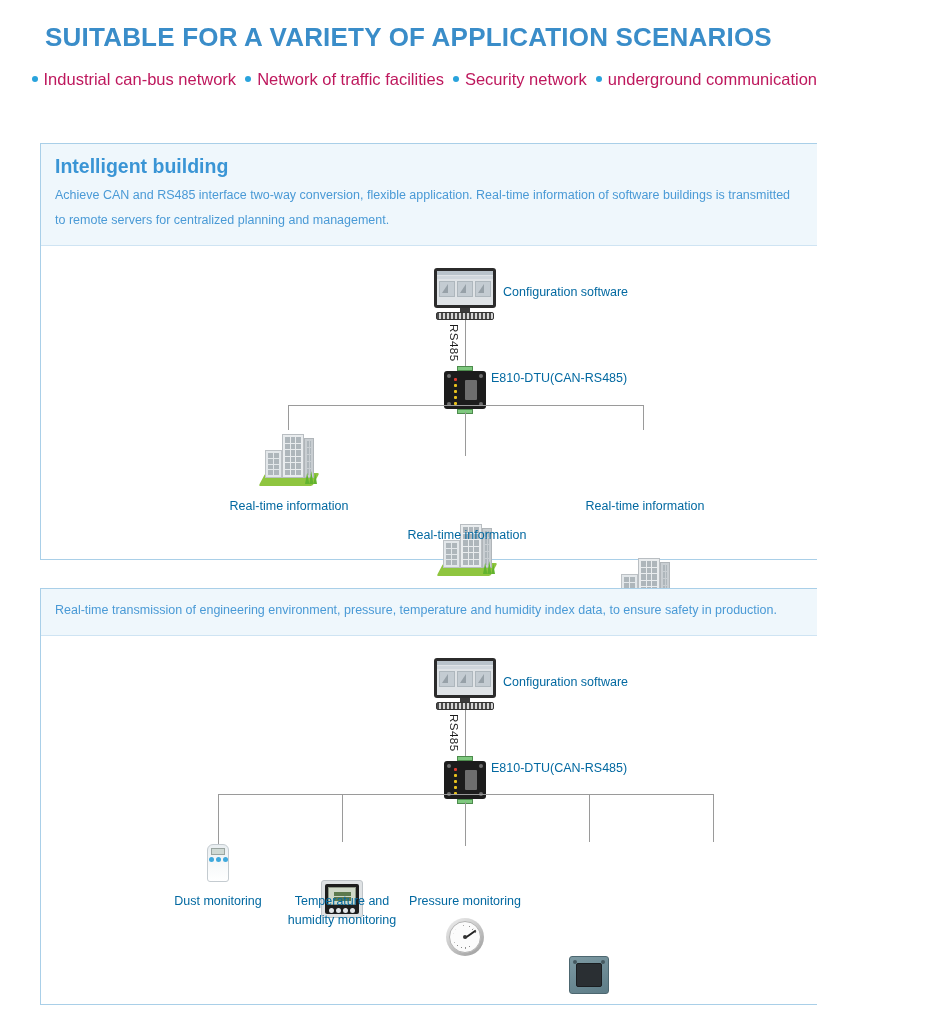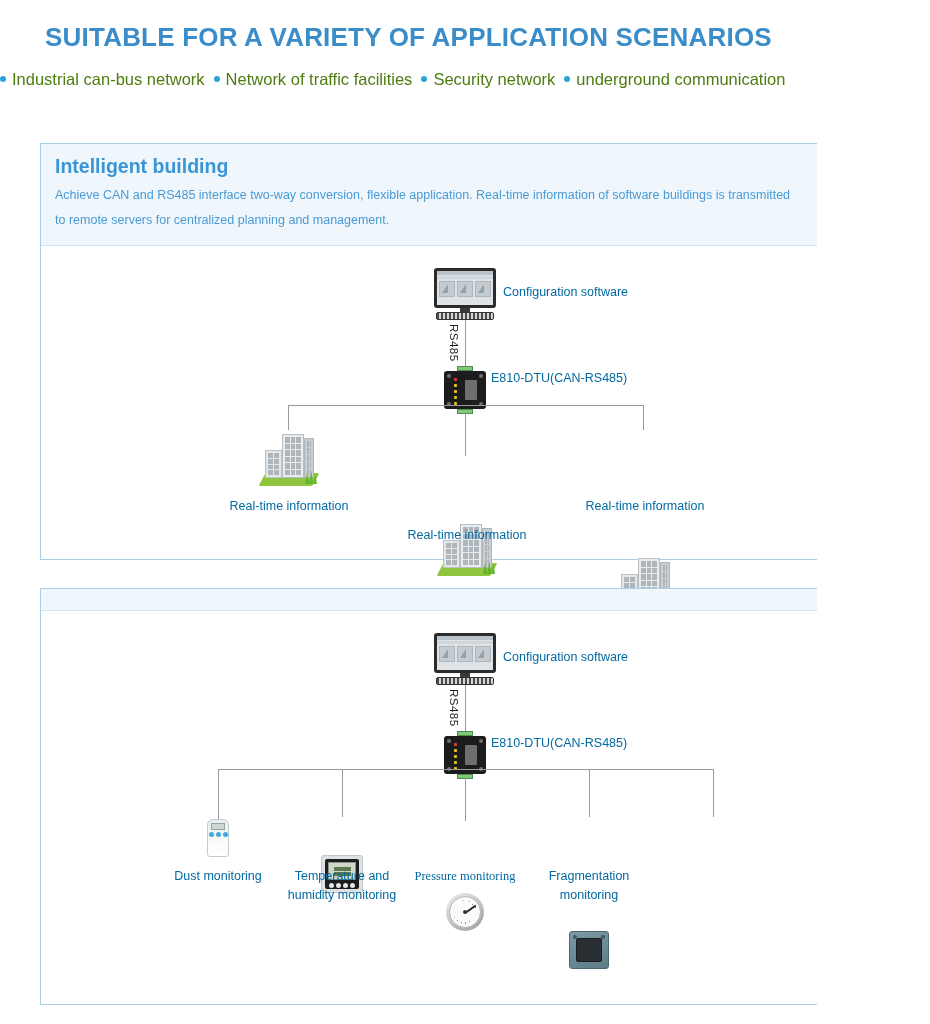--- a/index.html
+++ b/index.html
@@ -16,22 +16,22 @@
     text-align: center;
     color: #3a8dc9;
     font-size: 26px;
     font-weight: bold;
     letter-spacing: 0.2px;
     padding-top: 24px;
     line-height: 1;
   }
   .tag-lines { margin-top: 16px; }
   .tag-line {
-    text-align: left;
-    color: #4d7c0f;
+    text-align: right;
+    color: #be185d;
     font-size: 16.5px;
     line-height: 26px;
     white-space: nowrap;
   }
   .tag-item { display: inline; }
   .bullet {
     display: inline-block;
     width: 6px; height: 6px;
     border-radius: 50%;
     background: #29a3dc;
@@ -535,20 +535,21 @@
           </div>
         <div class="bld-bush"></div>
       </div>
       <div class="dlabel" style="left:523px; top:252px; width:162px;">Real-time information</div>
 
     </div>
   </div>
 
   <div class="card" id="card-2">
     <div class="card-header">
+      <div class="card-desc">Real-time transmission of engineering environment, pressure, temperature and humidity index data, to ensure safety in production.</div>
     </div>
 
     <div class="card-body" id="body-2">
 
       <div class="node monitor" style="left:393px; top:22px;">
         <div class="mon-screen">
           <div class="mon-inner">
             <div class="mon-bar"></div>
             <div class="mon-bar2"></div>
             <div class="mon-cells">
@@ -625,29 +626,28 @@
 
       <div class="node icon-box gauge" style="left:405px; top:206px;">
         <div class="gauge-rim">
           <div class="gauge-face">
             <div class="gauge-ticks"></div>
             <div class="gauge-needle"></div>
             <div class="gauge-hub"></div>
           </div>
         </div>
       </div>
-      <div class="dlabel wrap" style="left:364px; top:256px; width:120px;font-family:Liberation Serif, serif;">Pressure monitoring</div>
+      <div class="dlabel wrap" style="left:364px; top:256px; width:120px;">Pressure monitoring</div>
 
       <div class="node icon-box frag" style="left:528px; top:206px;">
         <div class="frag-body">
           <span class="screw tl"></span>
             <span class="screw tr"></span>
 
           <div class="frag-win"></div>
         </div>
       </div>
-      <div class="dlabel wrap" style="left:488px; top:256px; width:120px;">Fragmentation monitoring</div>
 
 
     </div>
   </div>
 
 </div>
 
 </body></html>

